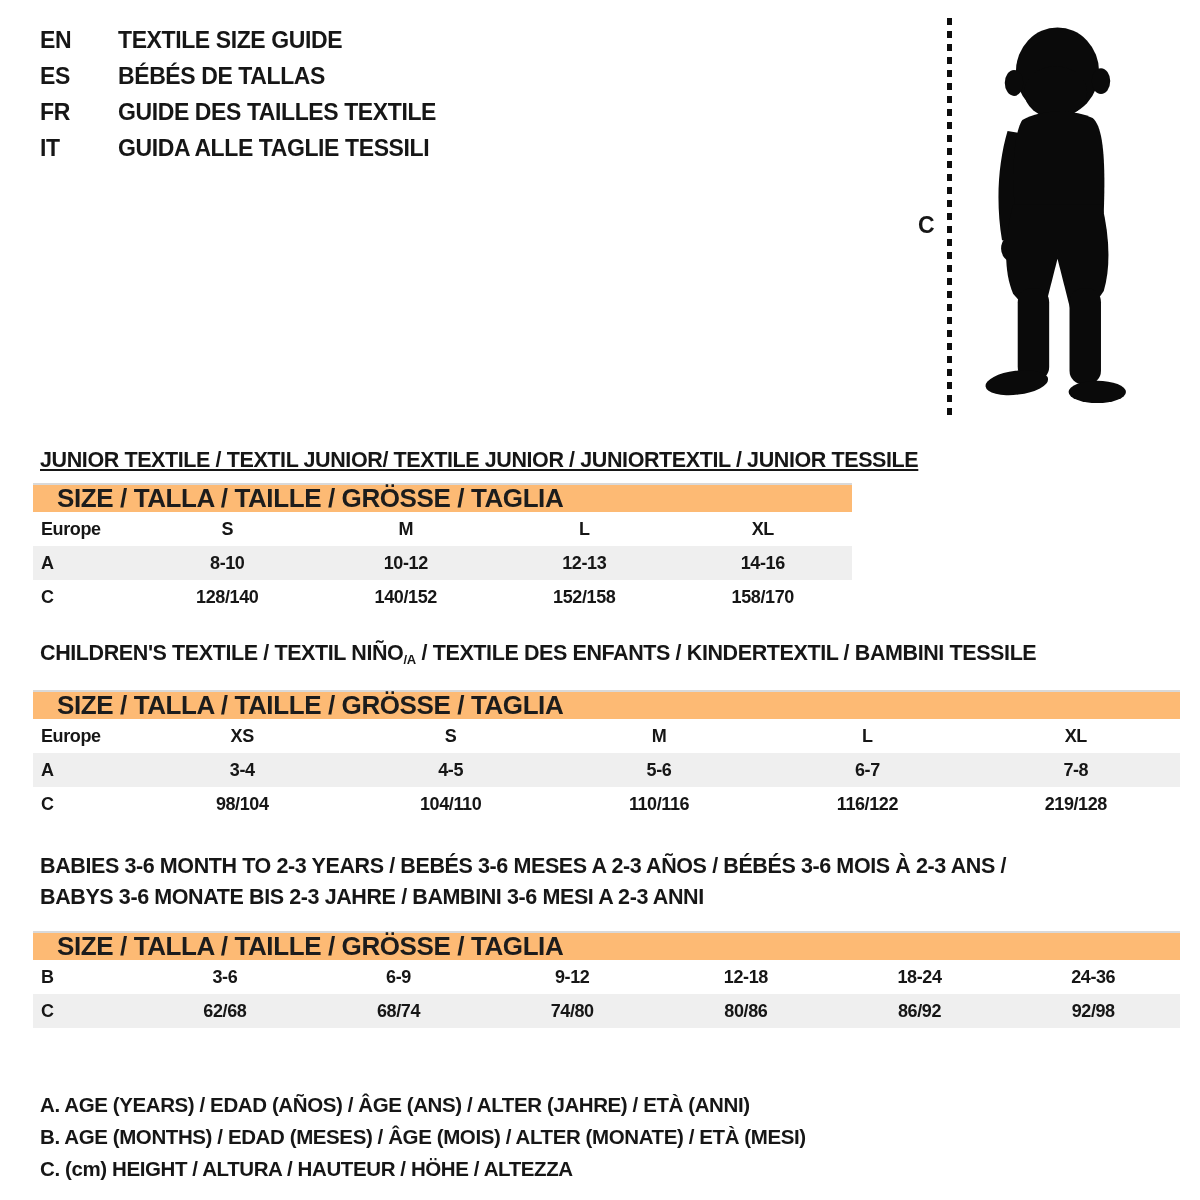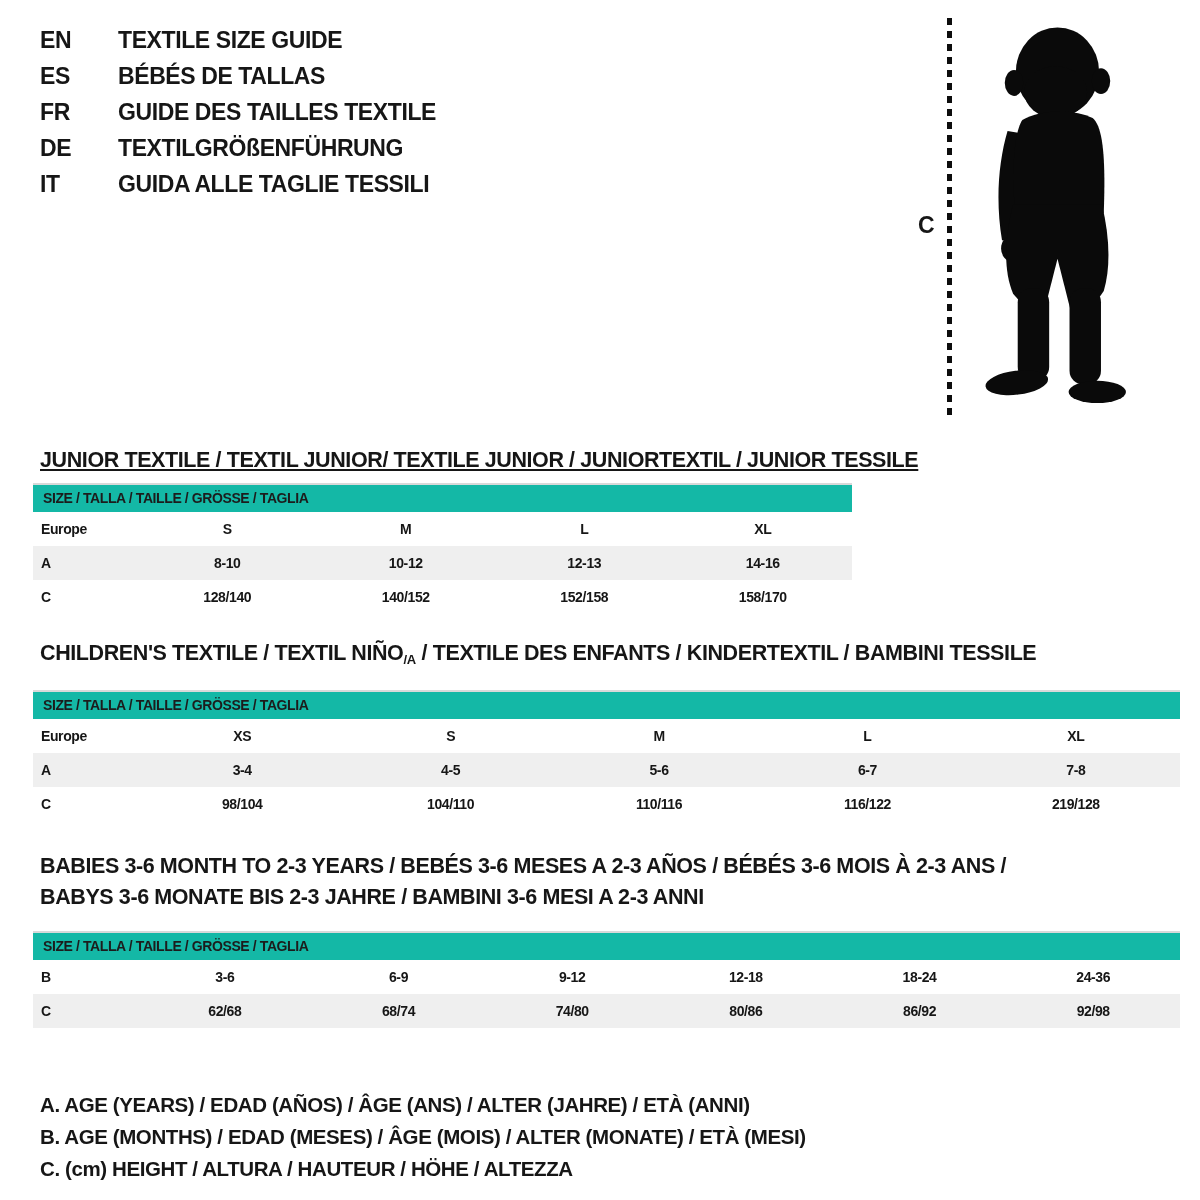--- a/index.html
+++ b/index.html
@@ -22,24 +22,24 @@
     background-image:repeating-linear-gradient(to bottom,#0d0d0d 0 7px,transparent 7px 13px);
   }
   .baby-svg { position:absolute; left:75px; top:14px; }
   
   .sec-heading { position:absolute; left:40px; font-size:21.5px; white-space:nowrap; }
   .sec-heading sub { font-size:13px; vertical-align:-4px; letter-spacing:-0.2px; }
   .sec-heading.two-line { line-height:31px; }
   
   .size-table { position:absolute; left:33px; }
   .size-table .thead {
-    height:29px; background:#14b8a6; border-top:2px solid #d9d9d9;
-    font-size:14px; line-height:27px; padding-left:10px; color:#1c1c1c;
+    height:29px; background:#fdba74; border-top:2px solid #d9d9d9;
+    font-size:26px; line-height:27px; padding-left:24px; color:#1c1c1c;
   }
-  .trow { display:flex; height:34px; align-items:center; font-size:14px; }
+  .trow { display:flex; height:34px; align-items:center; font-size:18px; }
   .trow.shaded { background:#efefef; }
   .tlabel { width:105px; padding-left:8px; }
   .tcell { flex:1; text-align:center; }
   
   .legend { position:absolute; left:40px; top:1070px; font-size:20.5px; line-height:32px;margin-top:19px; }
 </style>
 </head>
 <body>
 
 <div class="canvas">
@@ -49,24 +49,20 @@
       <span class="lang-code">EN</span>
       <span class="lang-label">TEXTILE SIZE GUIDE</span>
     </div>
     <div class="lang-row">
       <span class="lang-code">ES</span>
       <span class="lang-label">BÉBÉS DE TALLAS</span>
     </div>
     <div class="lang-row">
       <span class="lang-code">FR</span>
       <span class="lang-label">GUIDE DES TAILLES TEXTILE</span>
-    </div>
-    <div class="lang-row">
-      <span class="lang-code">DE</span>
-      <span class="lang-label">TEXTILGRÖßENFÜHRUNG</span>
     </div>
     <div class="lang-row">
       <span class="lang-code">IT</span>
       <span class="lang-label">GUIDA ALLE TAGLIE TESSILI</span>
     </div>
   </div>
 
   <div class="figure">
     <span class="measure-c">C</span>
     <div class="dotline"></div>

